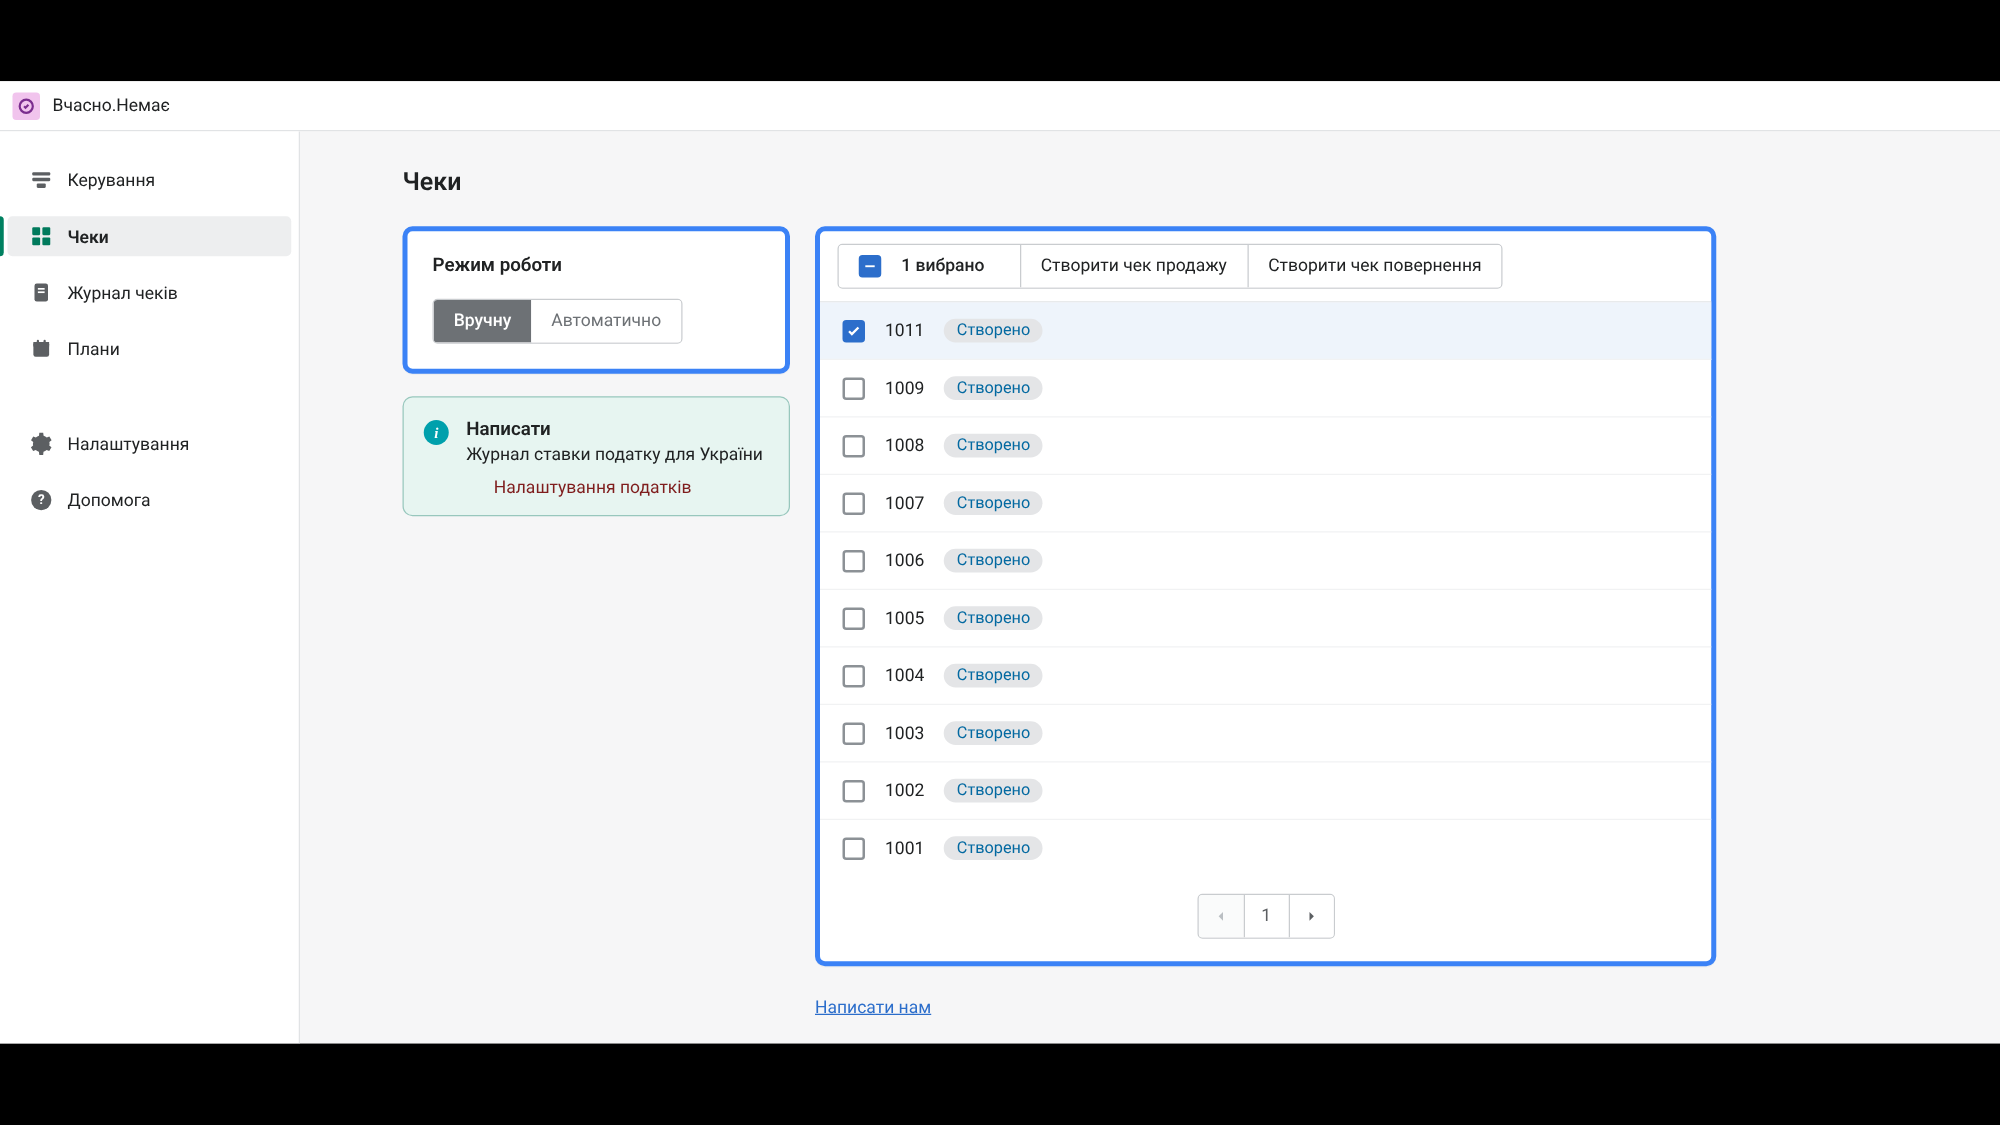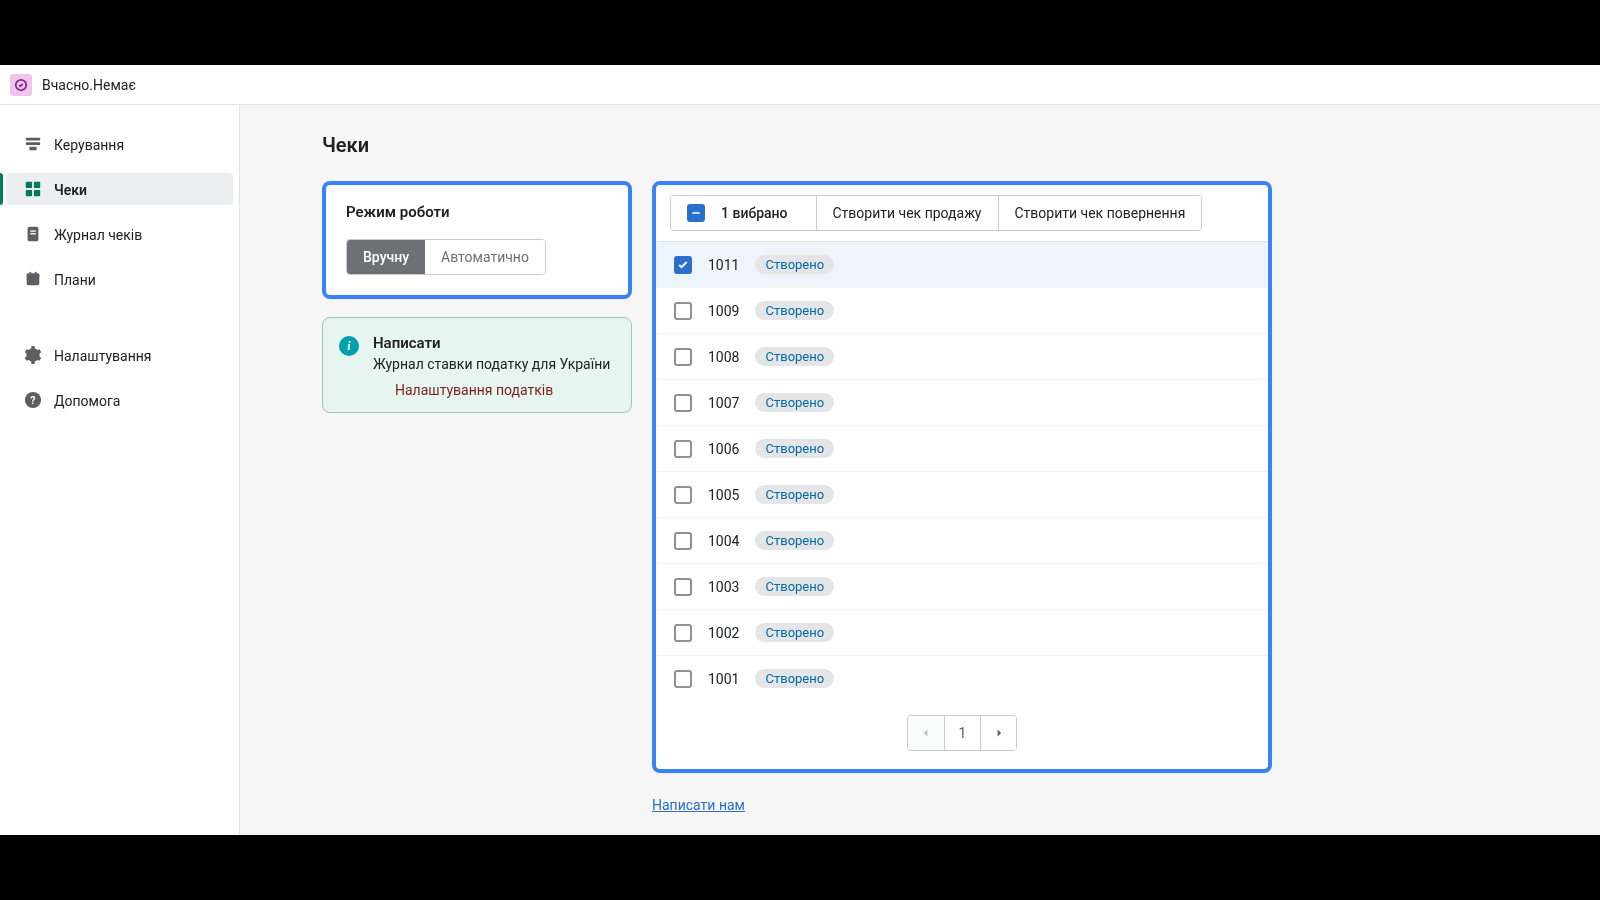--- a/index.html
+++ b/index.html
@@ -22,21 +22,21 @@
     .nav-item.active::before { content:""; position:absolute; left:-6px; top:0; bottom:0; width:3px; background:#008060; border-radius:0 3px 3px 0; }
     .nav-item .icon { width:18px; height:18px; color:#5c5f62; flex-shrink:0; }
     .nav-item.active .icon { color:#007a5c; }
     .nav-sep { height:18px; }
 
     .main { flex:1; overflow-y:auto; padding:28px 40px 20px 40px; }
     .page-title { font-size:20px; font-weight:600; color:#202223; margin-bottom:24px; margin-left:42px; }
 
     .cols { display:flex; gap:20px; align-items:flex-start; margin-left:42px; }
     .left { width:310px; display:flex; flex-direction:column; gap:18px; }
-    .right { width:620px; }
+    .right { width:721px; }
 
     .card { background:#fff; border:4px solid #3b82f6; border-radius:8px; box-shadow:0 1px 0 rgba(0,0,0,0.03); }
 
     .mode { padding:18px 20px 20px 20px; }
     .mode-title { font-size:15px; font-weight:600; margin-bottom:18px; color:#202223; }
     .seg { display:inline-flex; border:1px solid #c9cccf; border-radius:4px; overflow:hidden; }
     .seg button { border:none; background:#fff; padding:9px 16px; font-size:14px; color:#6d7175; cursor:pointer; }
     .seg button.sel { background:#6d7175; color:#fff; font-weight:500; }
 
     .info-box { border:1px solid #98c7bd; background:#e7f5f1; border-radius:8px; padding:16px 16px 14px 16px; display:flex; gap:14px; }

